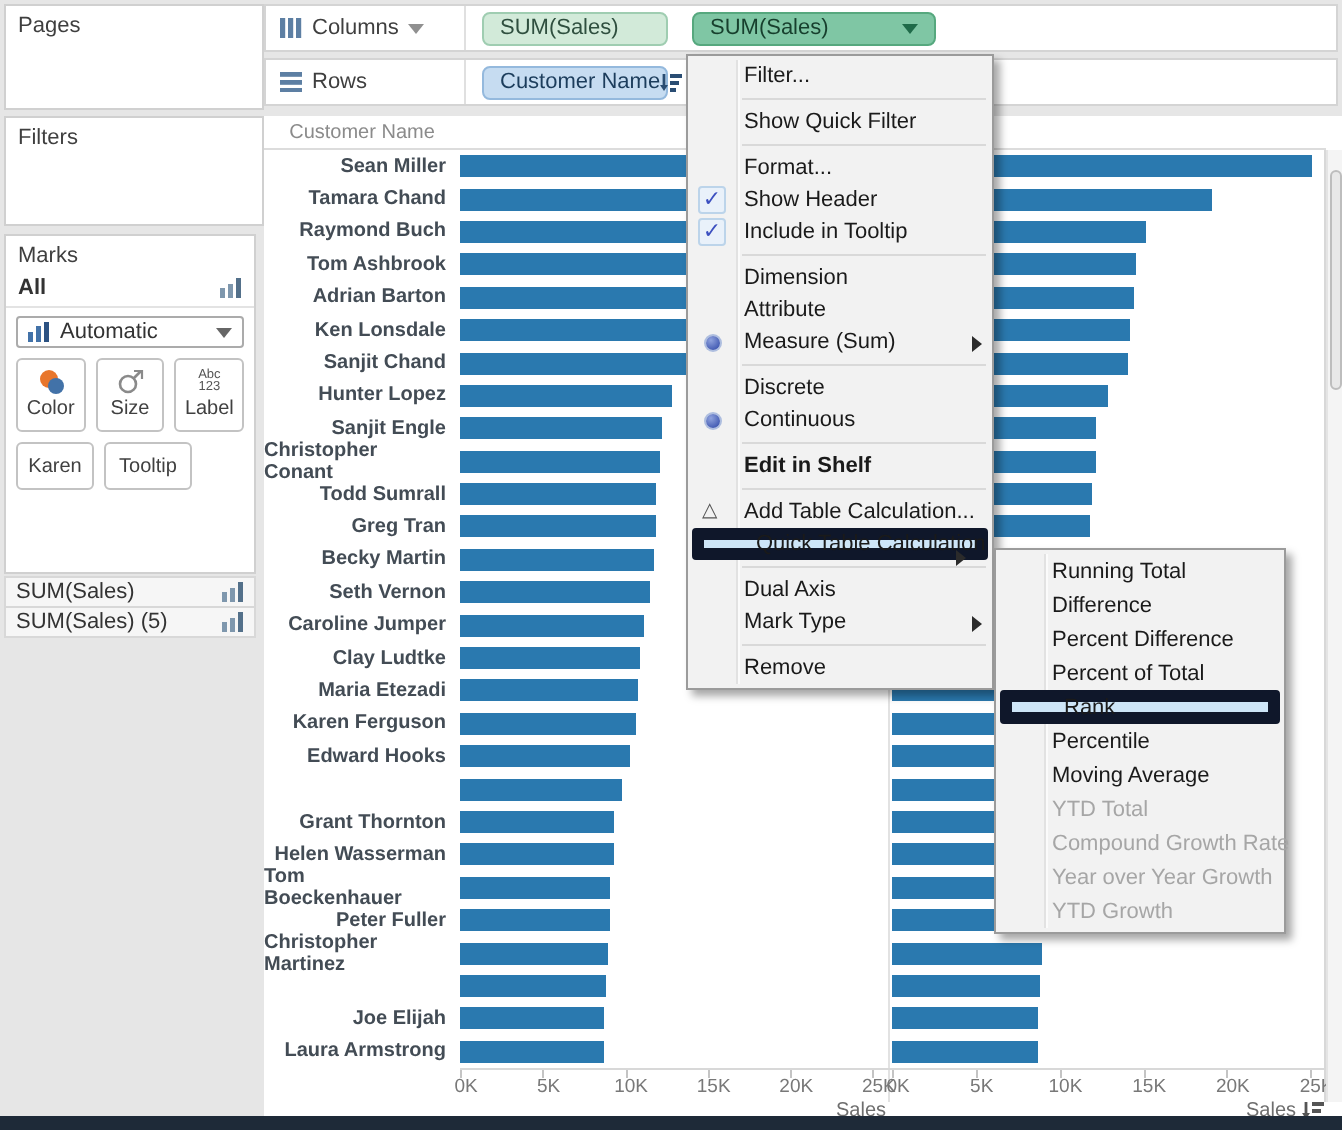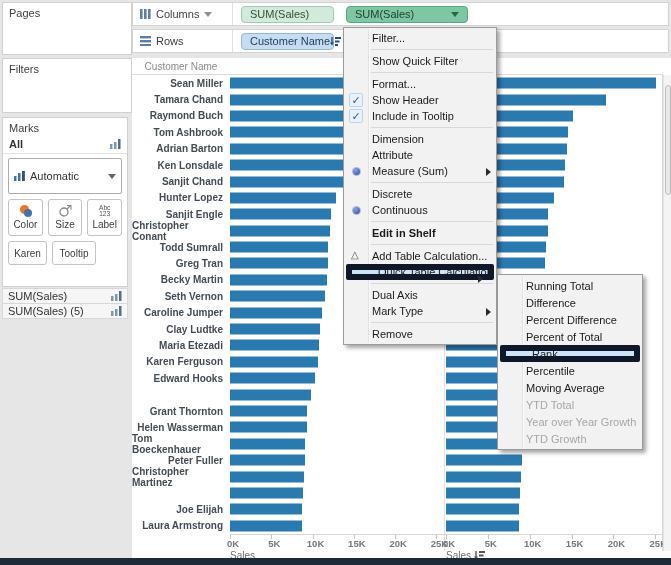--- a/index.html
+++ b/index.html
@@ -12,21 +12,21 @@
   
   .sidebar { position:absolute; left:0; top:0; width:130px; height:565px; background:#e6e6e6; }
   .panel { position:absolute; left:2px; width:130px; background:#fff; border:1px solid #d0d0d0; }
   .panel-title { padding:4px 6px 2px 6px; color:#3f3f3f; }
   .panel.pages { top:2px; height:53px; }
   .panel.filters { top:58px; height:55px; }
   .marks-card { position:absolute; left:2px; top:117px; width:126px; height:170px; background:#fff; border:1px solid #d0d0d0; }
   .all-row { display:flex; align-items:center; padding:2px 6px 3px 6px; border-bottom:1px solid #e3e3e3; }
   .all-row b { font-weight:bold; }
   .all-row .spacer, .field-row .spacer, .marktype .spacer { flex:1; }
-  .marktype { margin:4px 5px; height:36px; border:1px solid #ababab; border-radius:2px; background:#fff;
+  .marktype { margin:4px 5px; height:16px; border:1px solid #ababab; border-radius:2px; background:#fff;
     display:flex; align-items:center; gap:5px; padding:0 5px; }
   .caret { width:0; height:0; border-left:4px solid transparent; border-right:4px solid transparent; border-top:5px solid #666; }
   .btn-grid { display:flex; gap:5px; margin:5px 5px 0 5px; }
   .mark-btn { width:37px; height:37px; background:#fff; border:1px solid #c3c3c3; border-radius:3px;
     display:flex; flex-direction:column; align-items:center; justify-content:center; gap:2px; font-size:10px; color:#404040; }
   .mark-btn.small { height:24px; width:39px; }
   .mark-btn.small.wide { width:44px; }
   .color-ic { position:relative; width:14px; height:12px; }
   .color-ic i { position:absolute; border-radius:50%; }
   .color-ic .o { width:9px; height:9px; background:#e8762c; left:2px; top:0; }
@@ -61,22 +61,22 @@
   .crow .pane.p1 { left:98px;  width:213px; }
   .crow .pane.p2 { left:314px; width:216px; }
   .crow .bar { position:absolute; left:0; top:50%; transform:translateY(-50%); height:11px; }
   .vdiv { position:absolute; left:312px; top:17px; width:1px; height:476px; background:#e2e2e2; }
   .redge { position:absolute; left:530px; top:17px; width:1px; height:476px; background:#d8d8d8; }
   .axis-line { position:absolute; left:98px; top:476px; width:432px; height:1px; background:#d8d8d8; }
   .axis { position:absolute; top:477px; height:14px; }
   .axis.a1 { left:98px;  width:213px; }
   .axis.a2 { left:314px; width:216px; }
   .tickmark { position:absolute; top:0; width:1px; height:4px; background:#c4c4c4; }
-  .ticklab { position:absolute; top:3px; transform:translateX(-50%); font-size:9.5px; color:#787878;font-weight:bold; }
-  .caption { position:absolute; top:491px; height:12px; display:flex; align-items:center; justify-content:flex-start;
+  .ticklab { position:absolute; top:3px; transform:translateX(-50%); font-size:9.5px; color:#787878; }
+  .caption { position:absolute; top:491px; height:12px; display:flex; align-items:center; justify-content:flex-end;
     gap:3px; font-size:10px; color:#6e6e6e; }
   .caption.c1 { left:98px;  width:213px; }
   .caption.c2 { left:314px; width:216px; }
   .vscroll { position:absolute; left:531px; top:17px; width:8px; height:476px; background:#f4f4f4; border-left:1px solid #e4e4e4; }
   .vthumb { position:absolute; left:1px; top:10px; width:6px; height:110px; background:#e8e8e8; border:1px solid #bdbdbd; border-radius:3px; }
   .bottom-strip { position:absolute; left:0; bottom:0; width:671px; height:7px; background:#1e2a38; }
   
   .menu { position:absolute; background:#f2f2f2; border:1px solid #9b9b9b; box-shadow:3px 3px 4px rgba(0,0,0,0.35);
     padding:2px 0; z-index:10; }
   .menu::before { content:""; position:absolute; left:24px; top:2px; bottom:2px; width:1px; background:#e2e2e2;
@@ -639,20 +639,23 @@
     <div class="mi">
       <span>Percentile</span>
     </div>
     <div class="mi">
       <span>Moving Average</span>
     </div>
     <div class="mi disabled">
       <span>YTD Total</span>
     </div>
     <div class="mi disabled">
+      <span>Compound Growth Rate</span>
+    </div>
+    <div class="mi disabled">
       <span>Year over Year Growth</span>
     </div>
     <div class="mi disabled">
       <span>YTD Growth</span>
     </div>
   </div>
 
 <div class="bottom-strip"></div>
 
 </body></html>

